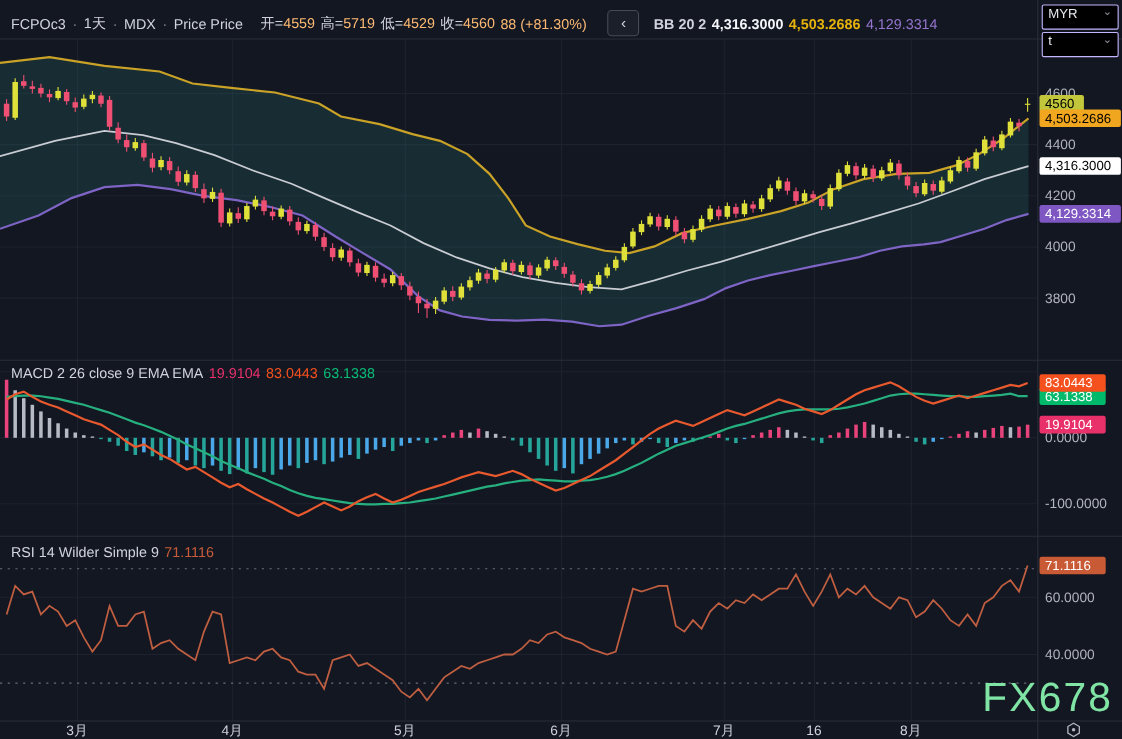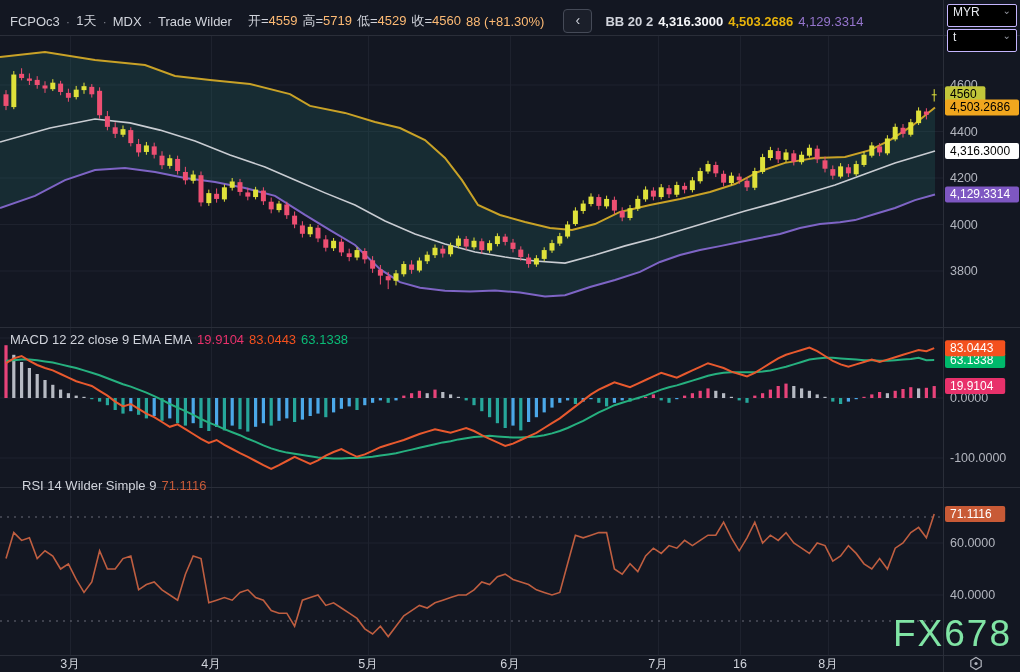--- a/index.html
+++ b/index.html
@@ -479,48 +479,48 @@
       </g>
     </svg>
 
   <div class="legend" style="left:10px;top:9px;">
     <span>FCPOc3</span>
     <span class="sep">·</span>
     <span>1天</span>
     <span class="sep">·</span>
     <span>MDX</span>
     <span class="sep">·</span>
-    <span>Trade Wilder</span>
+    <span>Price Price</span>
     <span class="gap"></span>
     <span><span class="lbl">开=</span><span class="val">4559</span></span>
     <span><span class="lbl">高=</span><span class="val">5719</span></span>
     <span><span class="lbl">低=</span><span class="val">4529</span></span>
     <span><span class="lbl">收=</span><span class="val">4560</span></span>
     <span class="val">88 (+81.30%)</span>
     <div class="back-btn">
       <span>‹</span>
     </div>
     <span class="bb-name">
       <span>BB</span>&nbsp;<span>20 2</span>
     </span>
     <span class="bb-basis">4,316.3000</span>
     <span class="bb-upper">4,503.2686</span>
     <span class="bb-lower">4,129.3314</span>
   </div>
 
   <div class="legend" style="left:10px;top:332px;">
     <span>
-      <span>MACD</span>&nbsp;<span>12 22 close 9 EMA EMA</span>
+      <span>MACD</span>&nbsp;<span>2 26 close 9 EMA EMA</span>
     </span>
     <span class="macd-hist-val">19.9104</span>
     <span class="macd-line-val">83.0443</span>
     <span class="macd-sig-val">63.1338</span>
   </div>
 
-  <div class="legend" style="left:10px;top:478px;margin-left:12px;">
+  <div class="legend" style="left:10px;top:494px;">
     <span>
       <span>RSI</span>&nbsp;<span>14 Wilder Simple 9</span>
     </span>
     <span class="rsi-val">71.1116</span>
   </div>
 
   <div class="scale-controls">
     <div class="scale-select">
       <span>MYR</span>
       <span class="chev">⌄</span>

